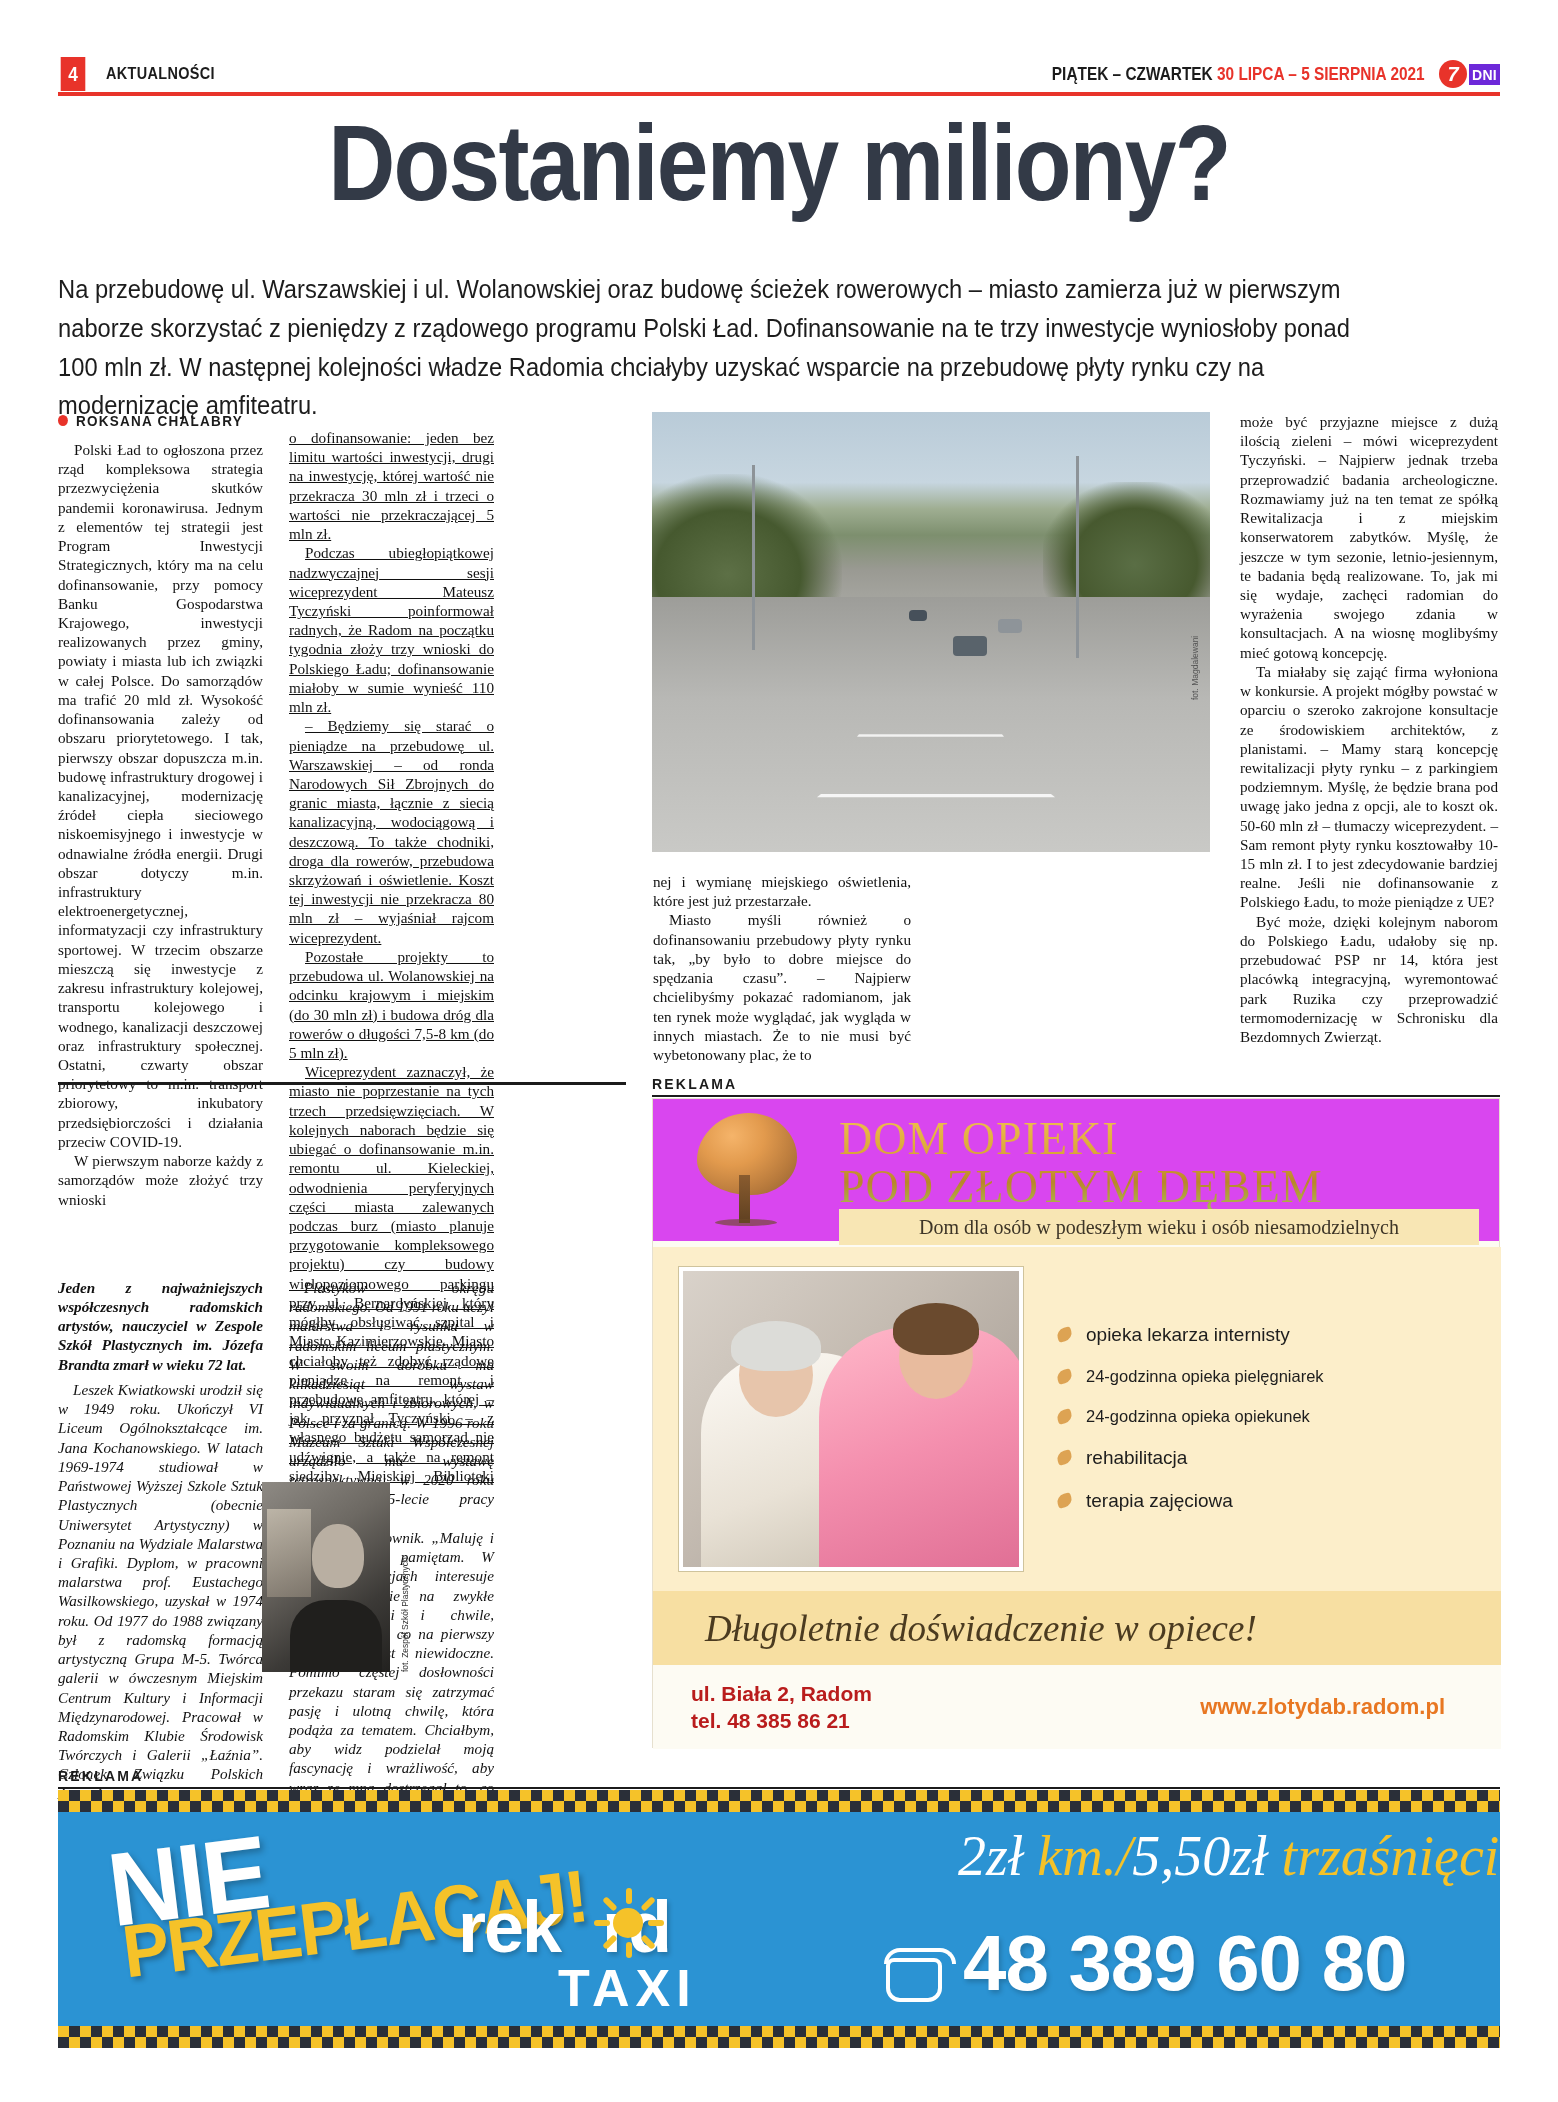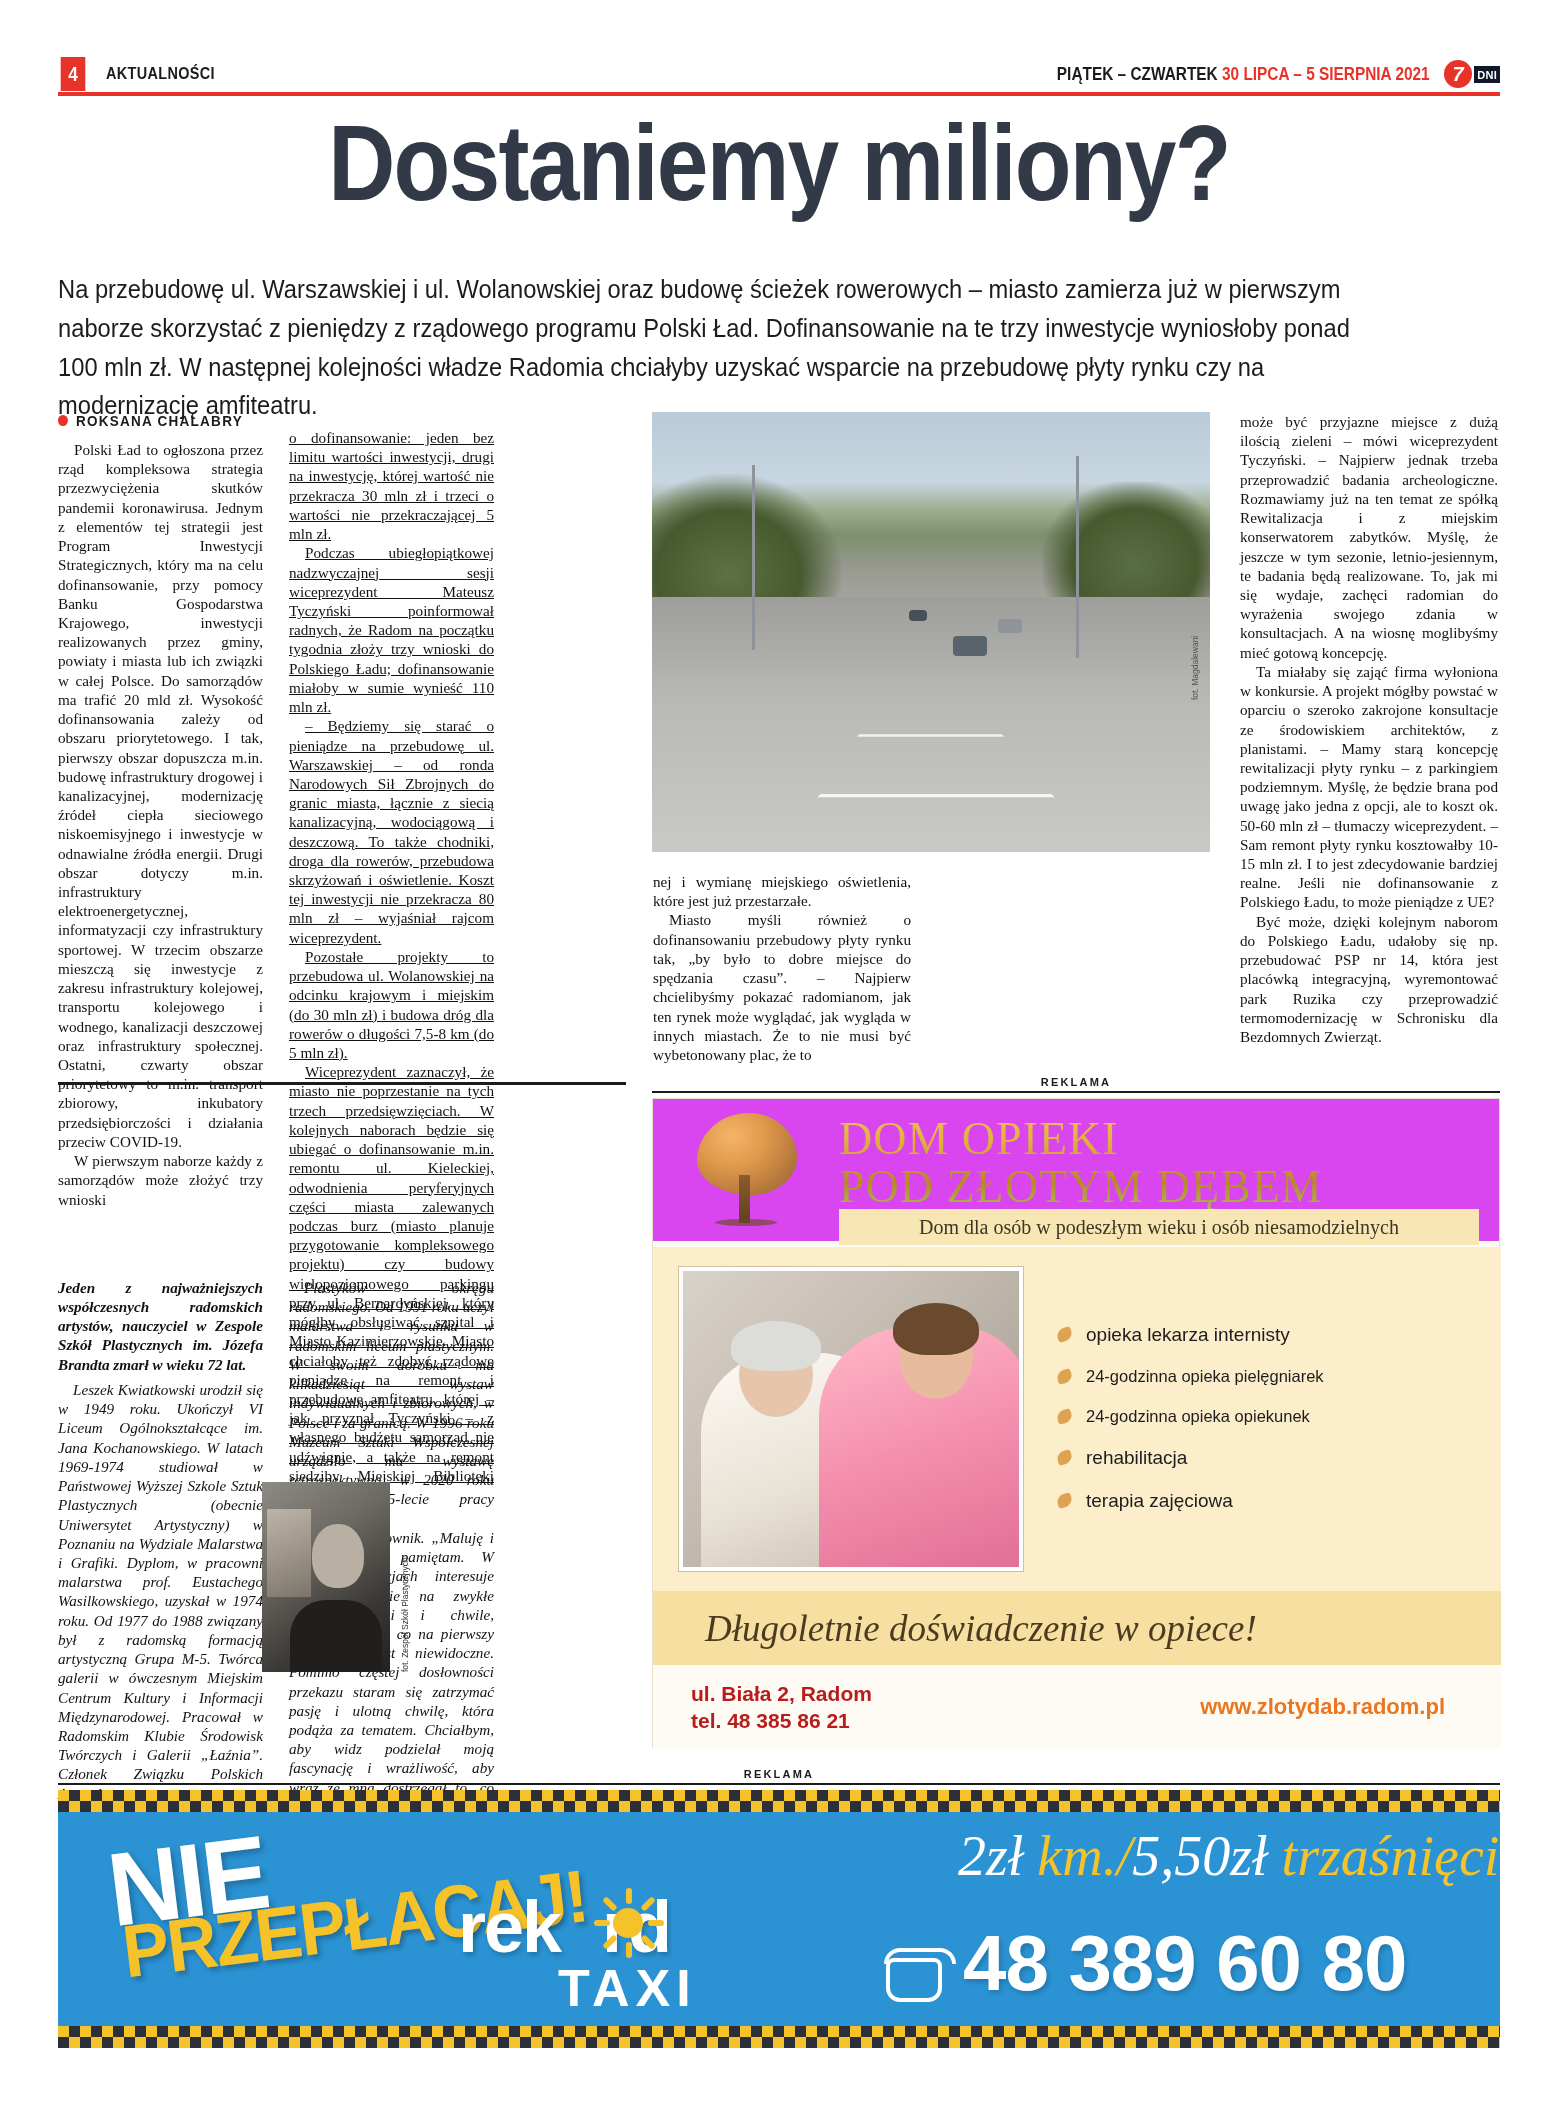--- a/index.html
+++ b/index.html
@@ -63,23 +63,23 @@
   .logo7 .circ {
     width: 28px; height: 28px; border-radius: 50%;
     background: #e8332a; color: #fff;
     font-family: "Liberation Sans", sans-serif;
     font-weight: bold; font-size: 20px; font-style: italic;
     display: flex; align-items: center; justify-content: center;
     line-height: 1;
   }
   .logo7 .dni {
     margin-left: 2px;
-    background: #0f172a; color: #fff;
-    font-family: "Liberation Sans", sans-serif;
-    font-weight: bold; font-size: 11px;
+    background: #6d28d9; color: #fff;
+    font-family: "Liberation Sans", sans-serif;
+    font-weight: bold; font-size: 14px;
     padding: 3px 3px 2px 3px;
     letter-spacing: 0.3px;
   }
   .rule-red {
     position: absolute;
     left: 58px; top: 92px;
     width: 1442px; height: 4px;
     background: #e8332a;
   }
 
@@ -275,24 +275,24 @@
     transform: rotate(-90deg);
     transform-origin: left top;
     white-space: nowrap;
   }
 
   
   .reklama {
     position: absolute;
     font-family: "Liberation Sans", sans-serif;
     font-weight: bold;
-    font-size: 11px;
+    font-size: 14px;
     letter-spacing: 2.2px;
     color: #1b1b1b;
-    text-align: center;
+    text-align: left;
   }
   .reklama::after {
     content: "";
     display: block;
     height: 2px; background: #1b1b1b;
     margin-top: 3px;
   }
   #rek1 { left: 652px; top: 1076px; width: 848px; }
   #rek2 { left: 58px; top: 1768px; width: 1442px; }
 

